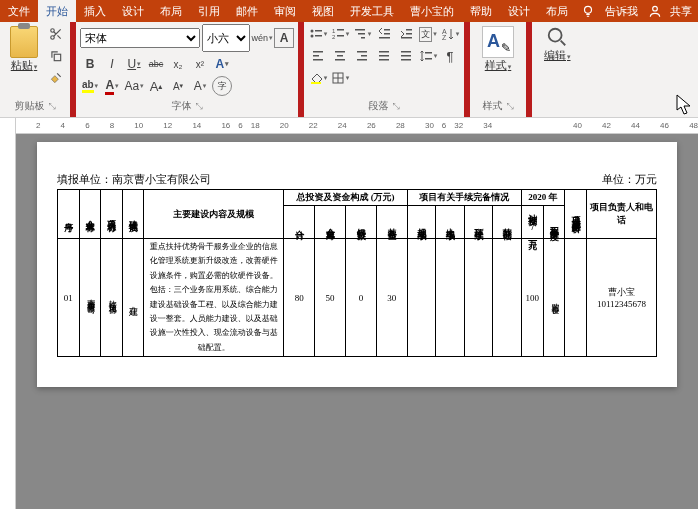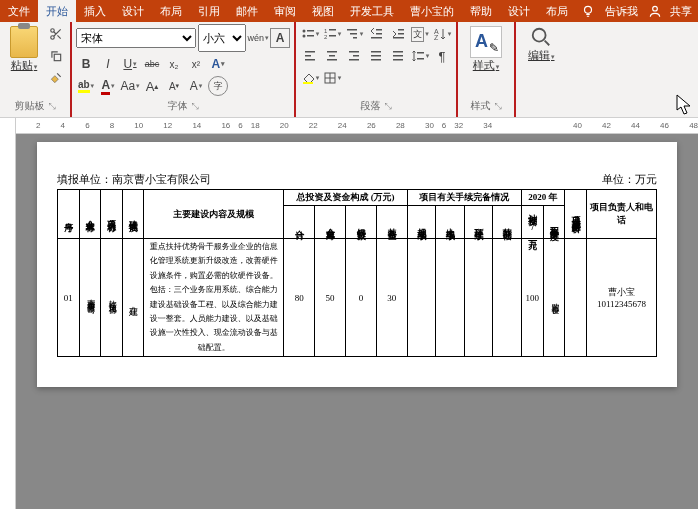--- a/index.html
+++ b/index.html
@@ -5,21 +5,21 @@
 * { margin: 0; padding: 0; box-sizing: border-box; }
 body { font-family: "Microsoft YaHei", SimSun, sans-serif; background: #f0f0f0; height: 509px; width: 698px; overflow: hidden; }
 
 .titlebar { background: #c2410c; height: 22px; display: flex; align-items: center; padding: 0; font-size: 11px; color: #fff; }
 .tab { padding: 0 8px; height: 22px; line-height: 22px; cursor: pointer; white-space: nowrap; }
 .tab.active { background: #f3f2f1; color: #2b579a; }
 .titlebar-right { margin-left: auto; display: flex; align-items: center; gap: 6px; padding-right: 4px; }
 .titlebar .icon-small { width: 14px; height: 14px; }
 
 .ribbon { background: #f3f2f1; height: 96px; display: flex; border-bottom: 1px solid #d0d0d0; }
-.rgroup { border-right: 2px solid #b91c1c; padding: 2px 4px 0; display: flex; flex-direction: column; }
+.rgroup { border-right: 6px solid #b91c1c; padding: 2px 4px 0; display: flex; flex-direction: column; }
 .rgroup-body { flex: 1; display: flex; gap: 2px; }
 .rgroup-label { text-align: center; font-size: 10px; color: #666; padding: 2px 0 4px; display: flex; justify-content: center; align-items: center; gap: 4px; }
 .biglabel { font-size: 11px; color: #333; text-align: center; text-decoration: underline; }
 
 .vstack { display: flex; flex-direction: column; gap: 2px; }
 .hstack { display: flex; gap: 2px; align-items: center; }
 
 .smbtn { width: 20px; height: 20px; display: inline-flex; align-items: center; justify-content: center; font-size: 12px; color: #444; cursor: pointer; }
 .drop::after { content: "▾"; font-size: 7px; margin-left: 1px; color: #666; }
 

